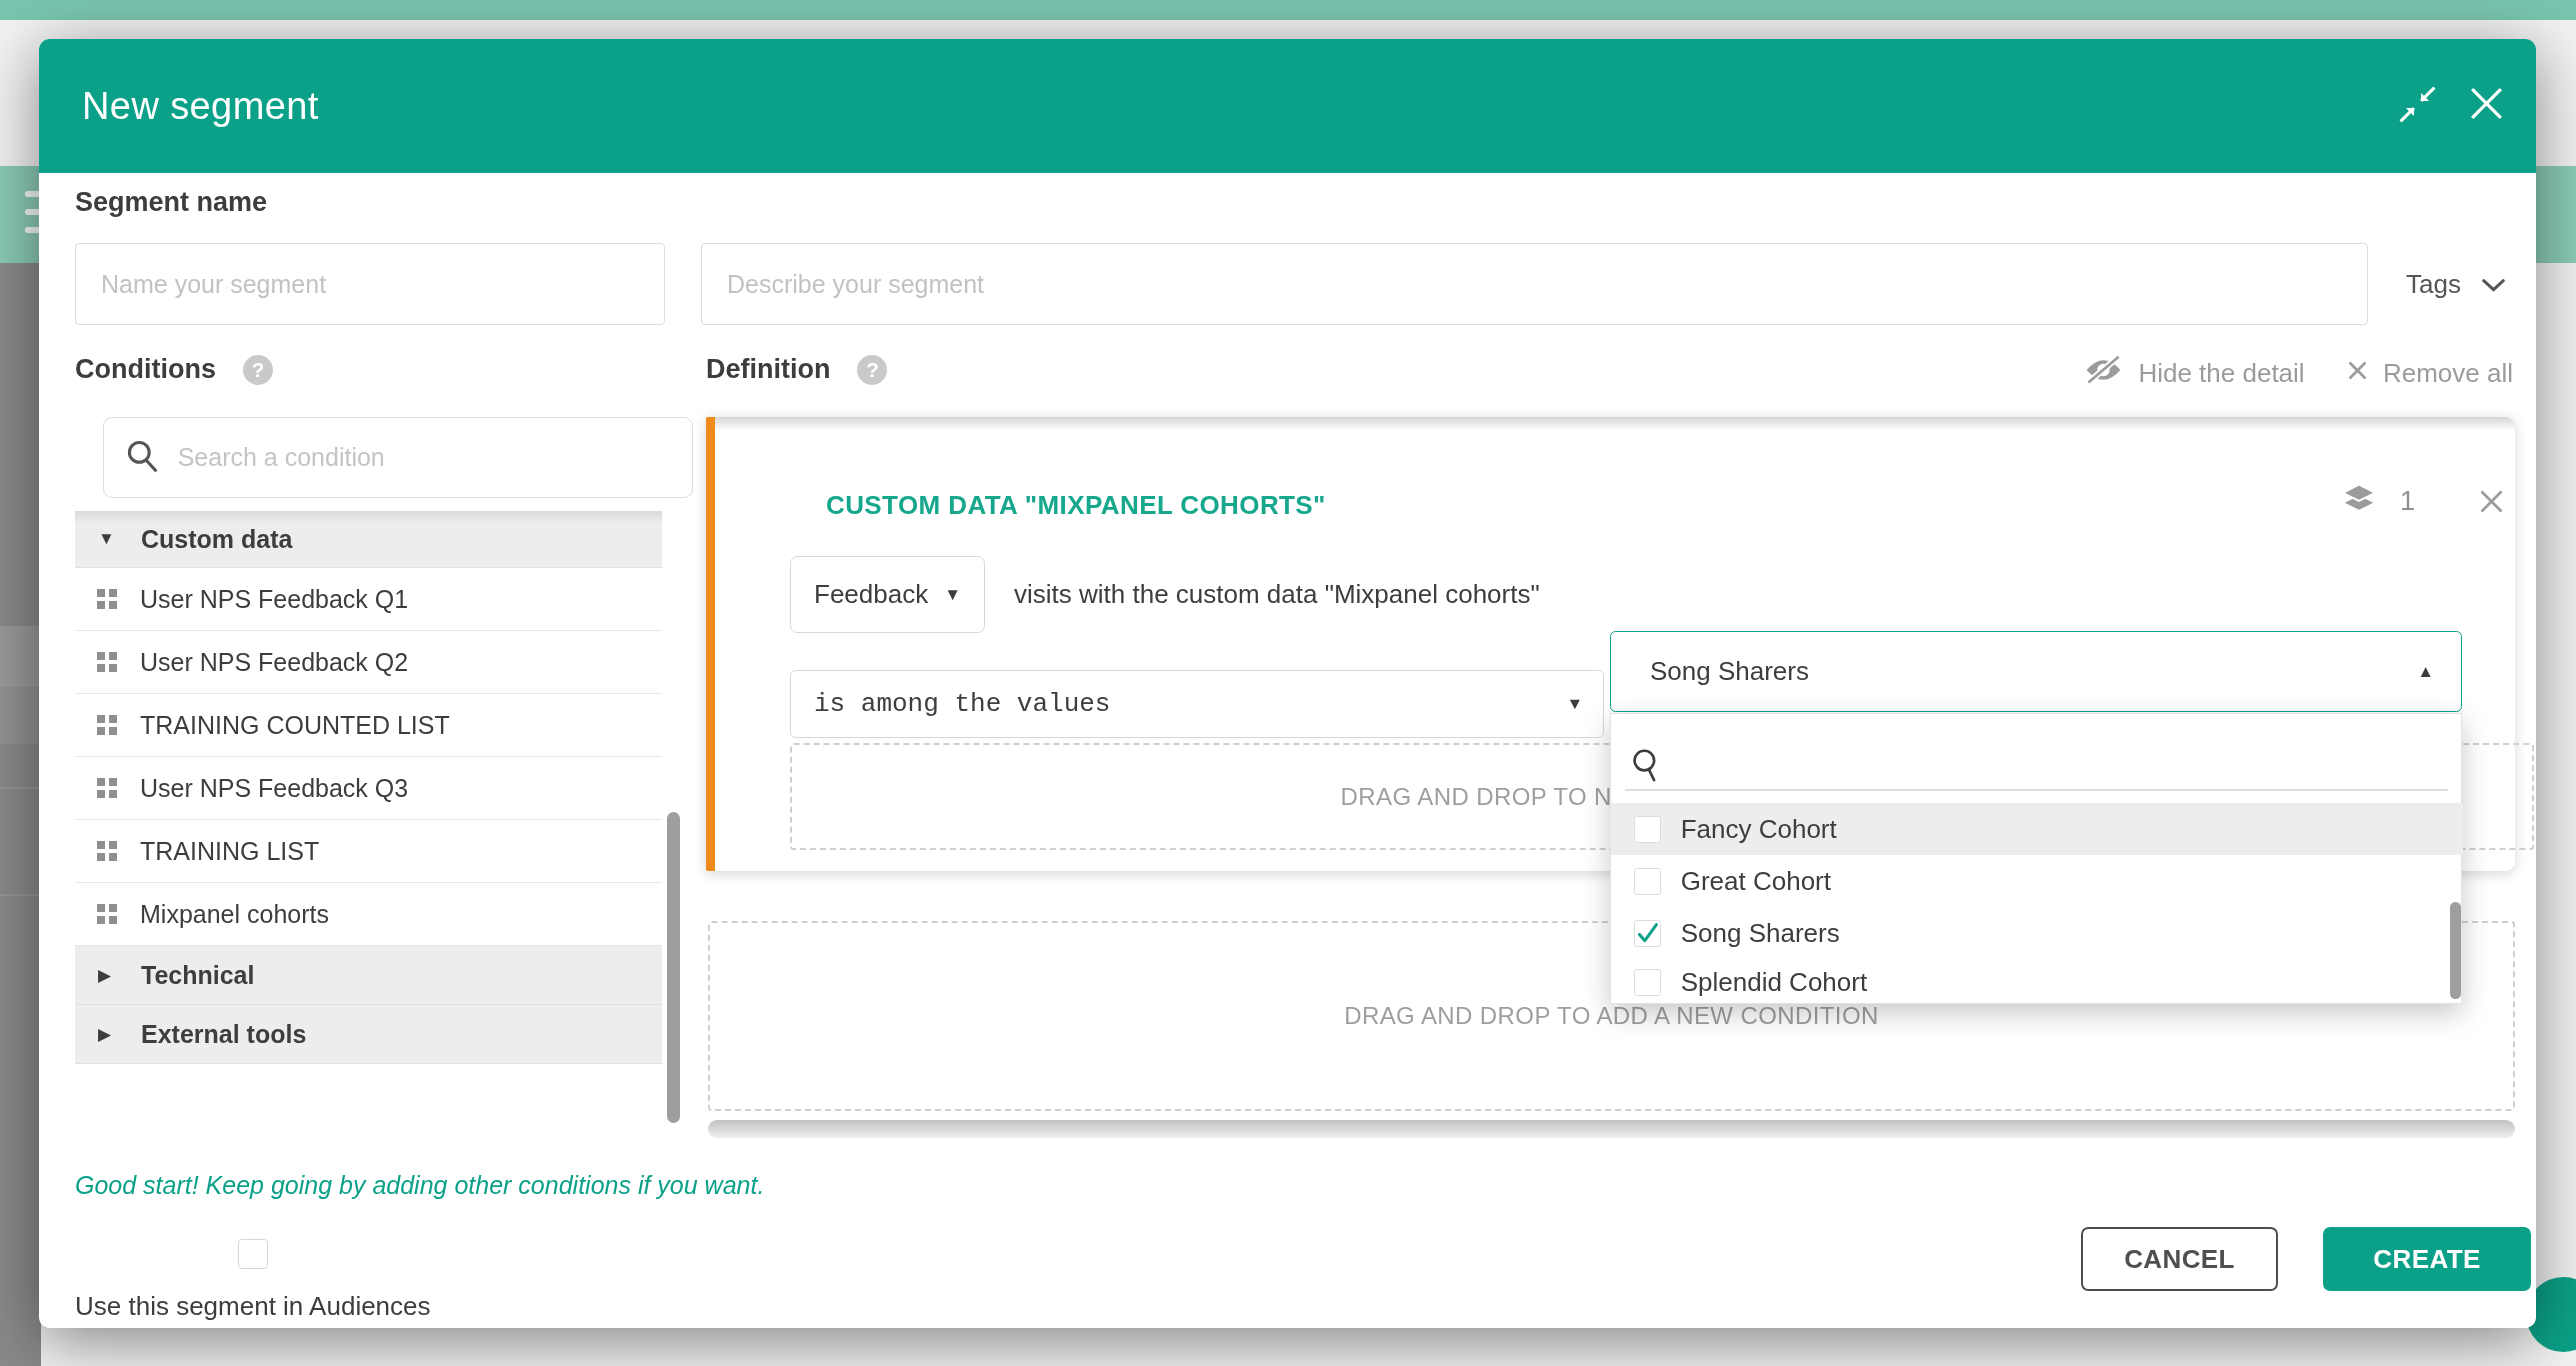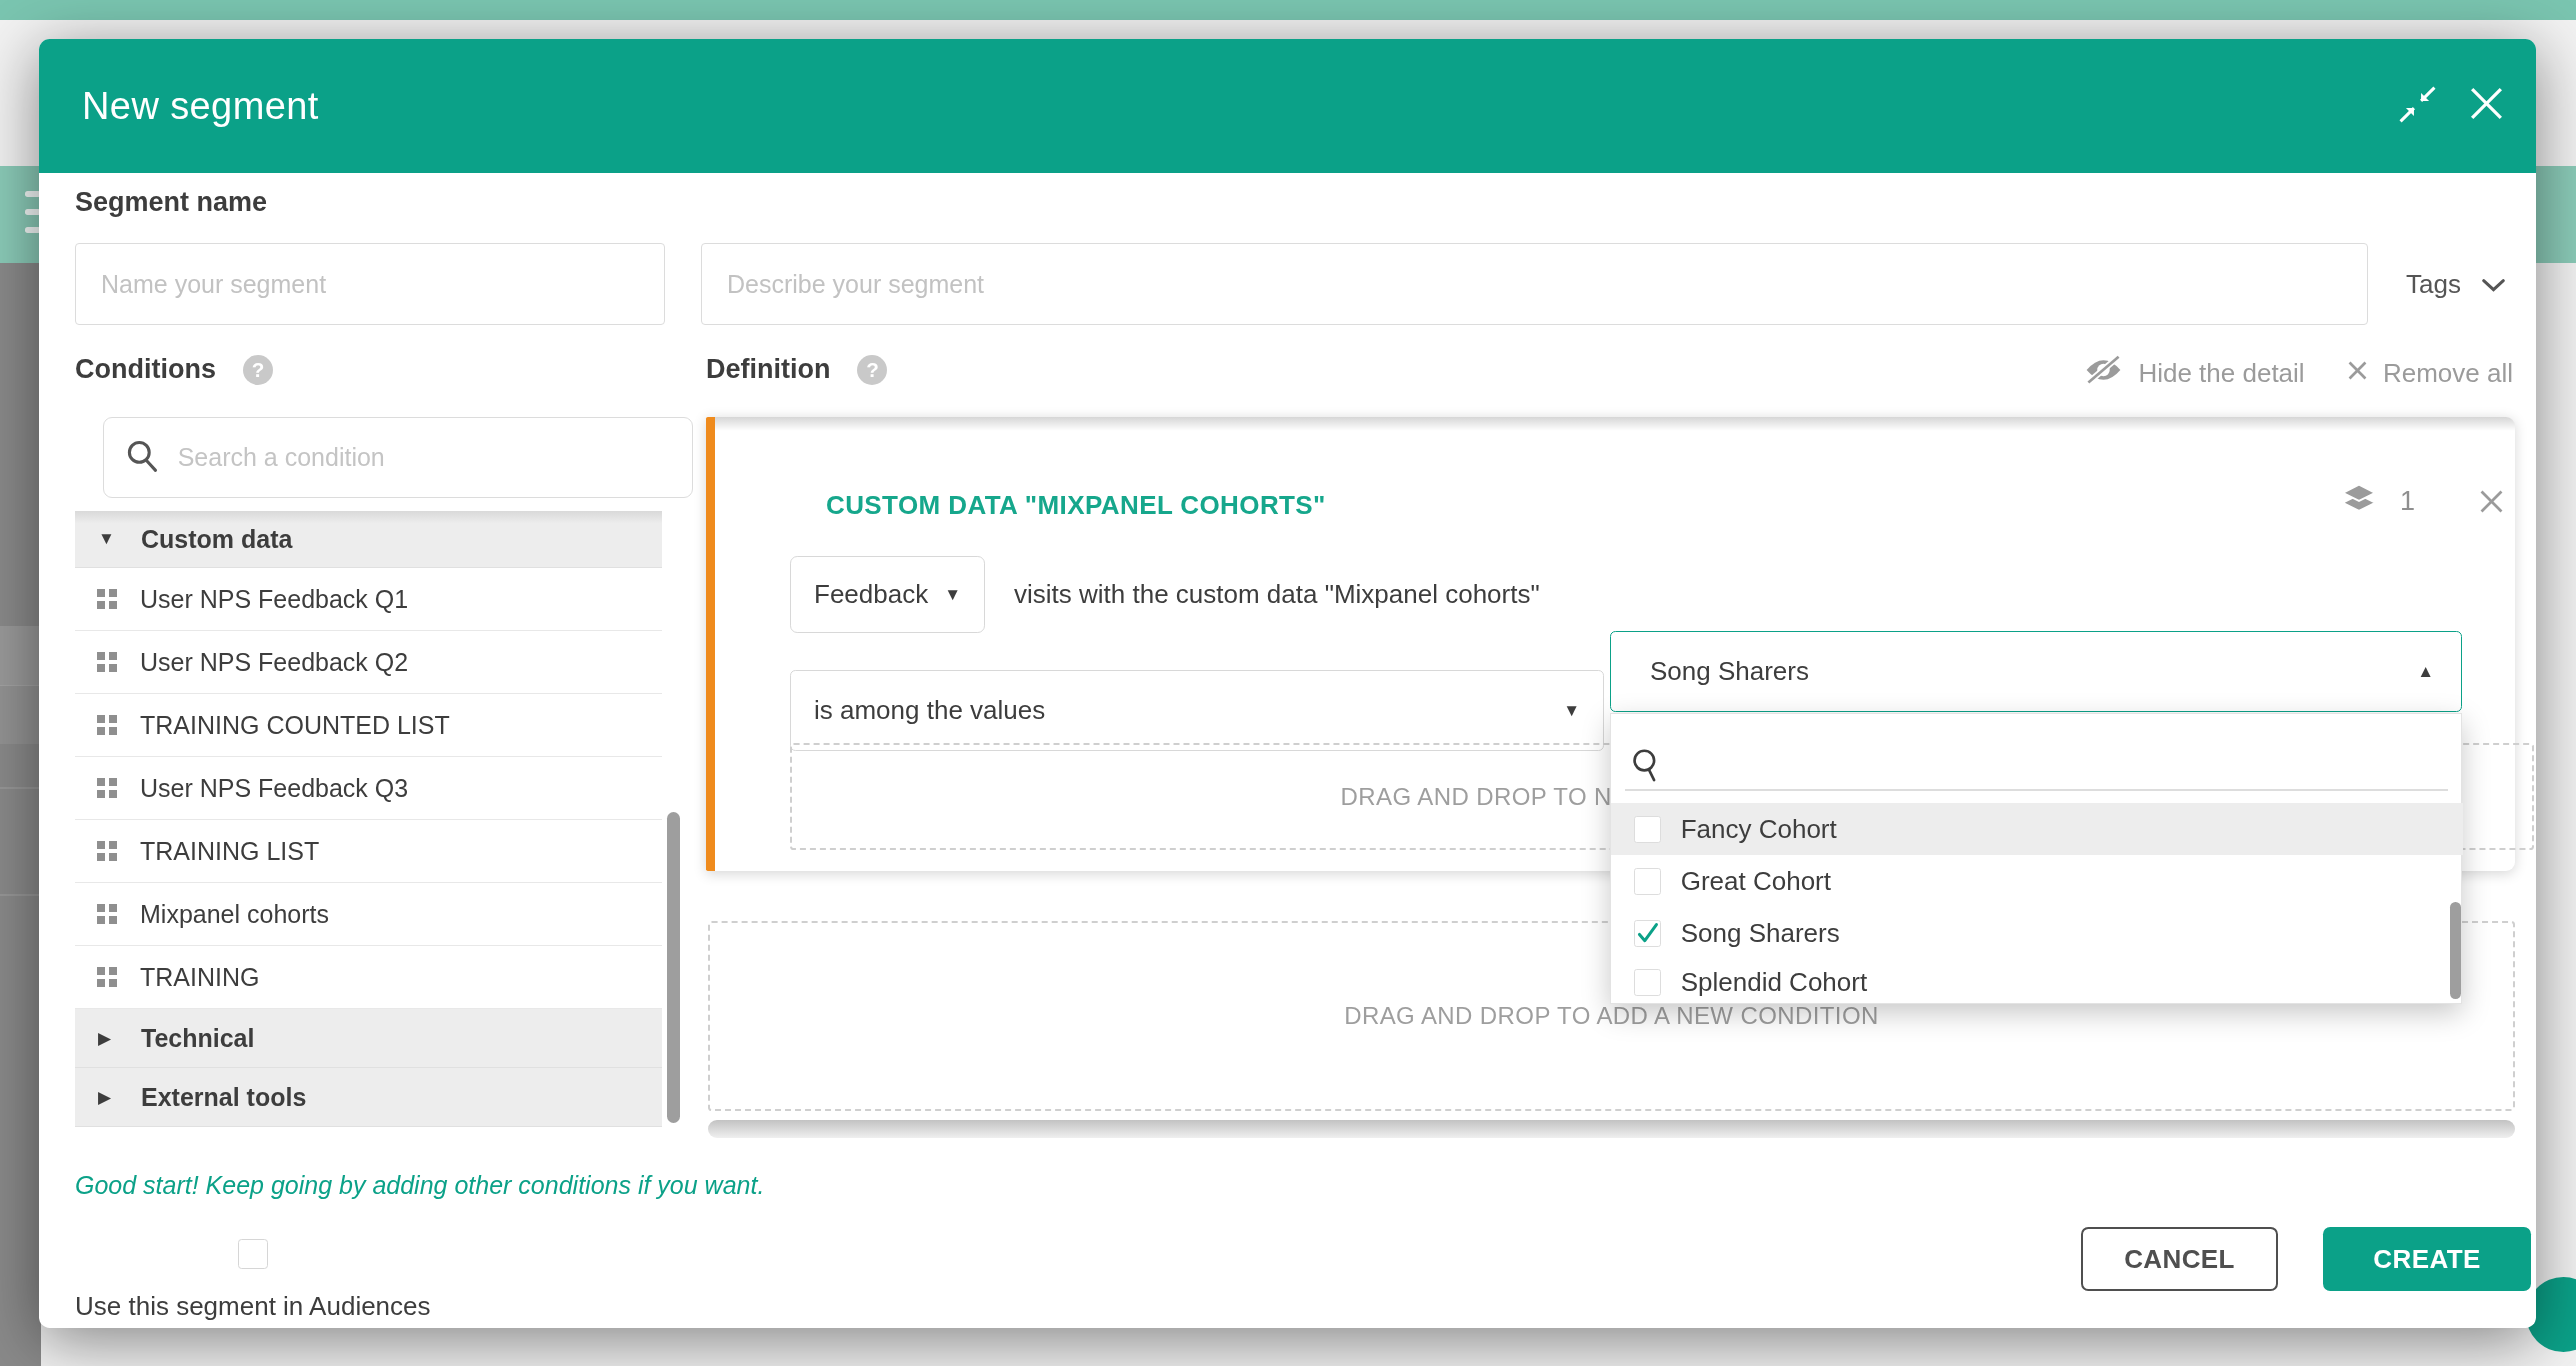--- a/index.html
+++ b/index.html
@@ -77,21 +77,21 @@
   .card-topshadow{left:9px;top:0;width:1800px;height:14.3px;
                   background:linear-gradient(180deg,rgba(0,0,0,.16),rgba(0,0,0,0));border-radius:0 9px 0 0;}
   .card-title{left:120px;top:73px;font-size:26px;font-weight:700;color:#16a78c;letter-spacing:0.4px;}
   .card-tools{top:66px;display:flex;align-items:center;gap:23px;color:var(--c-gray);}
   .layer-count{font-size:27px;color:#8f8f8f;}
   .select{border:1.8px solid #d8d8d8;border-radius:7.2px;background:#fff;display:flex;align-items:center;
           padding:0 23px;font-size:26px;color:var(--c-text);cursor:pointer;}
   .caret{font-size:17px;color:#3d3d3d;}
   .include-box{left:84px;top:139px;width:195px;height:77px;justify-content:space-between;}
   .include-text{left:308px;top:139px;height:77px;display:flex;align-items:center;font-size:26px;color:var(--c-text);}
-  .op-select{left:84px;top:253px;width:814px;height:81px;justify-content:space-between;border-radius:5.4px;}
+  .op-select{left:84px;top:253px;width:814px;height:68px;justify-content:space-between;border-radius:5.4px;font-family:Liberation Mono, monospace;}
   .dz1{left:84px;top:326px;width:1744px;height:107px;border:2.7px dashed #cfcfcf;border-radius:3.6px;}
   .dz-text{color:#9e9e9e;font-size:24px;letter-spacing:0.4px;white-space:nowrap;}
   .dz1 .dz-text{position:absolute;right:886px;top:50%;transform:translateY(-50%);}
 
   
   .val-select{left:1571px;top:592px;width:852px;height:81px;border:1.8px solid var(--c-primary);
               border-radius:5.4px;background:#fff;display:flex;align-items:center;
               justify-content:space-between;padding:0 27px 0 39px;font-size:26px;color:var(--c-text);
               z-index:6;cursor:pointer;}
   .panel{left:1571px;top:674px;width:852px;height:291px;background:#fff;border:0.9px solid #e3e3e3;
@@ -262,29 +262,20 @@
       </div>
       <div class="citem">
         <span class="drag">
             <i></i>
             <i></i>
             <i></i>
             <i></i>
           </span>
         <span>Mixpanel cohorts</span>
       </div>
-      <div class="citem">
-        <span class="drag">
-            <i></i>
-            <i></i>
-            <i></i>
-            <i></i>
-          </span>
-        <span>TRAINING</span>
-      </div>
       <div class="cgroup" style="height:59px;">
         <span class="tri">▶</span>
         <span>Technical</span>
       </div>
       <div class="cgroup" style="height:59px;">
         <span class="tri">▶</span>
         <span>External tools</span>
       </div>
     </div>
     <div class="abs vscroll"></div>

